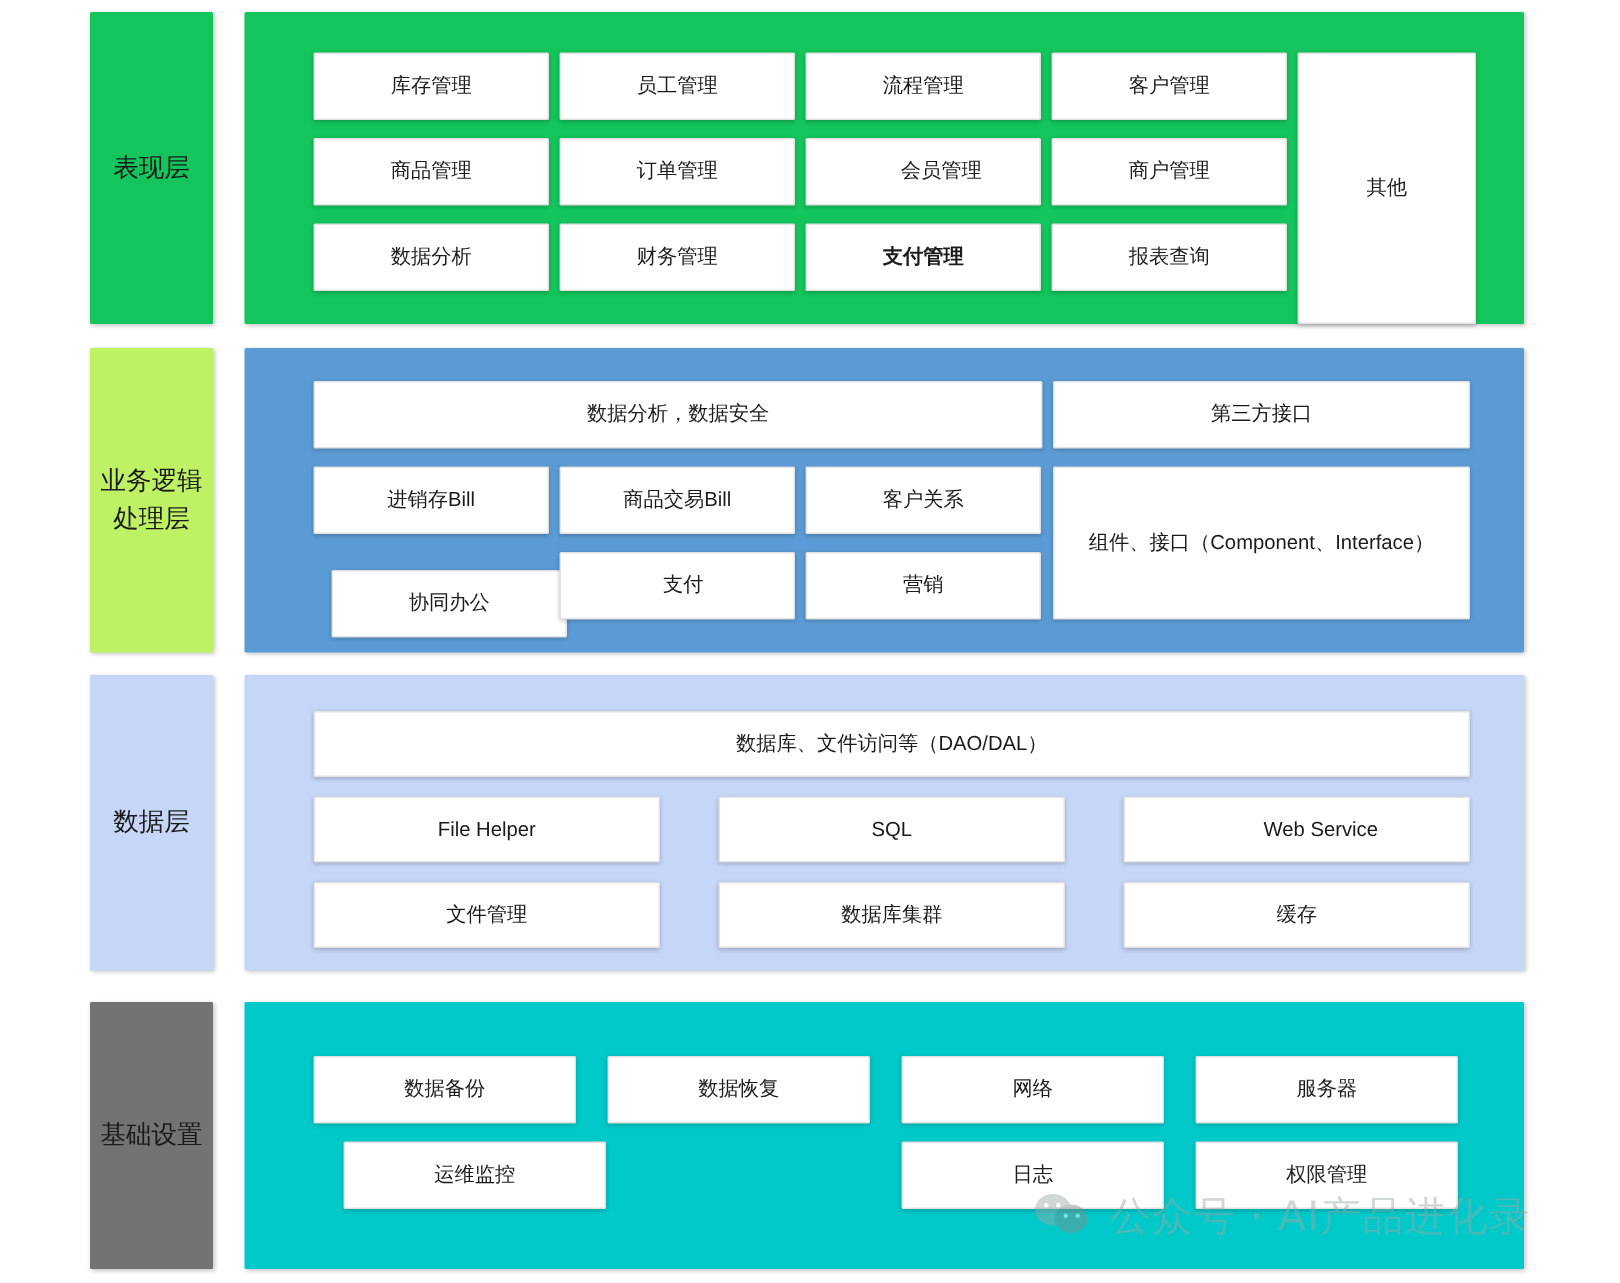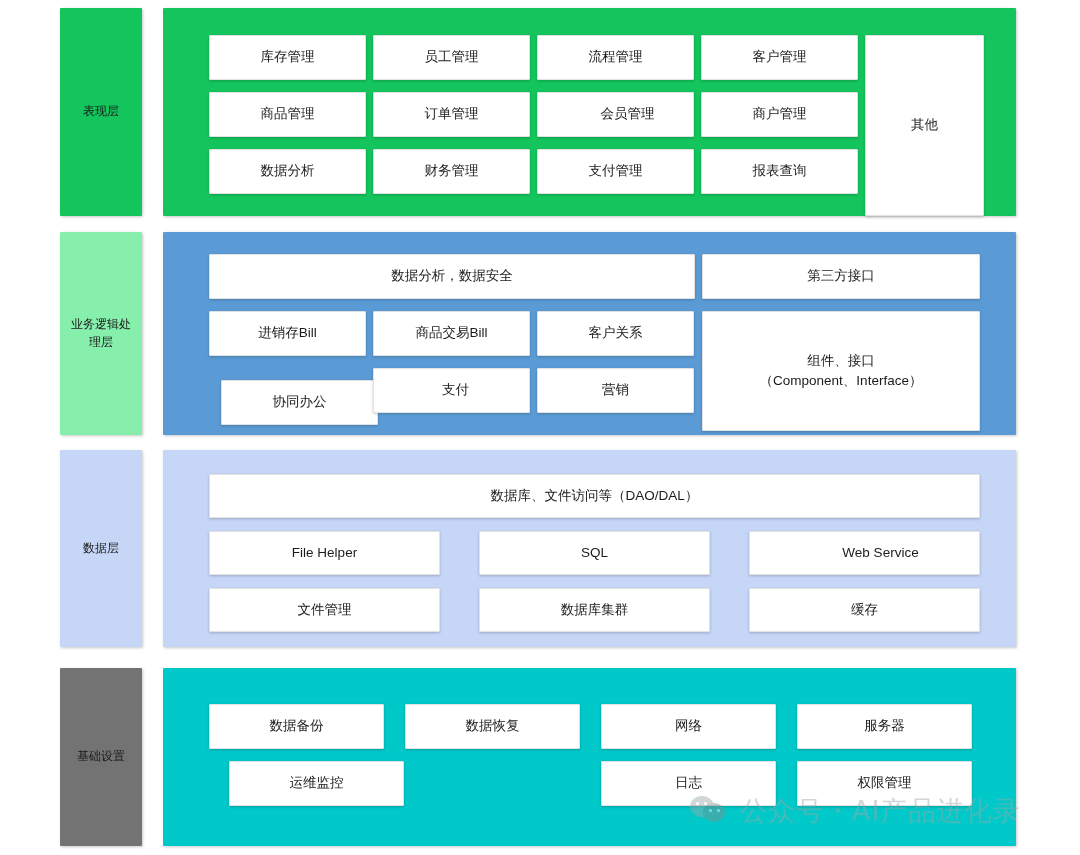--- a/index.html
+++ b/index.html
@@ -16,21 +16,21 @@
     height: 855px;
     background: #ffffff;
     overflow: hidden;
   }
   .layer-label {
     position: absolute;
     display: flex;
     align-items: center;
     justify-content: center;
     text-align: center;
-    font-size: 12px;
+    font-size: 17px;
     color: #1a1a1a;
     line-height: 1.45;
     border-radius: 1px;
     box-shadow: 1px 1px 3px rgba(0,0,0,0.22);
     padding: 0 6px;
   }
   .layer-body {
     position: absolute;
     border-radius: 1px;
     box-shadow: 1px 1px 3px rgba(0,0,0,0.22);
@@ -140,50 +140,50 @@
     <div class="card" style="left:538px; top:84px; width:157px; height:45px;">
       <span>商户管理</span>
     </div>
 
     <div class="card" style="left:46px; top:141px; width:157px; height:45px;">
       <span>数据分析</span>
     </div>
     <div class="card" style="left:210px; top:141px; width:157px; height:45px;">
       <span>财务管理</span>
     </div>
-    <div class="card" style="left:374px; top:141px; width:157px; height:45px;">
+    <div class="card" style="left:374px; top:141px; width:157px; height:45px;font-weight:bold;">
       <span>支付管理</span>
     </div>
     <div class="card" style="left:538px; top:141px; width:157px; height:45px;">
       <span>报表查询</span>
     </div>
   </div>
 
-  <div class="layer-label" style="left:60px; top:232px; width:82px; height:203px; background:#86efac;">
+  <div class="layer-label" style="left:60px; top:232px; width:82px; height:203px; background:#bef264;">
     <span>业务逻辑处理层</span>
   </div>
   <div class="layer-body" style="left:163px; top:232px; width:853px; height:203px; background:#5b9bd5;">
 
     <div class="card" style="left:46px; top:22px; width:486px; height:45px;">
       <span>数据分析，数据安全</span>
     </div>
     <div class="card" style="left:539px; top:22px; width:278px; height:45px;">
       <span>第三方接口</span>
     </div>
 
     <div class="card" style="left:46px; top:79px; width:157px; height:45px;">
       <span>进销存Bill</span>
     </div>
     <div class="card" style="left:210px; top:79px; width:157px; height:45px;">
       <span>商品交易Bill</span>
     </div>
     <div class="card" style="left:374px; top:79px; width:157px; height:45px;">
       <span>客户关系</span>
     </div>
-    <div class="card" style="left:539px; top:79px; width:278px; height:120px; flex-direction:column;">
+    <div class="card" style="left:539px; top:79px; width:278px; height:102px; flex-direction:row;">
       <span>组件、接口</span>
       <span class="sub">（Component、Interface）</span>
     </div>
 
     <div class="card" style="left:46px; top:148px; width:157px; height:45px;margin-left:12px;">
       <span>协同办公</span>
     </div>
     <div class="card" style="left:210px; top:136px; width:157px; height:45px;padding-left:12px;">
       <span>支付</span>
     </div>

